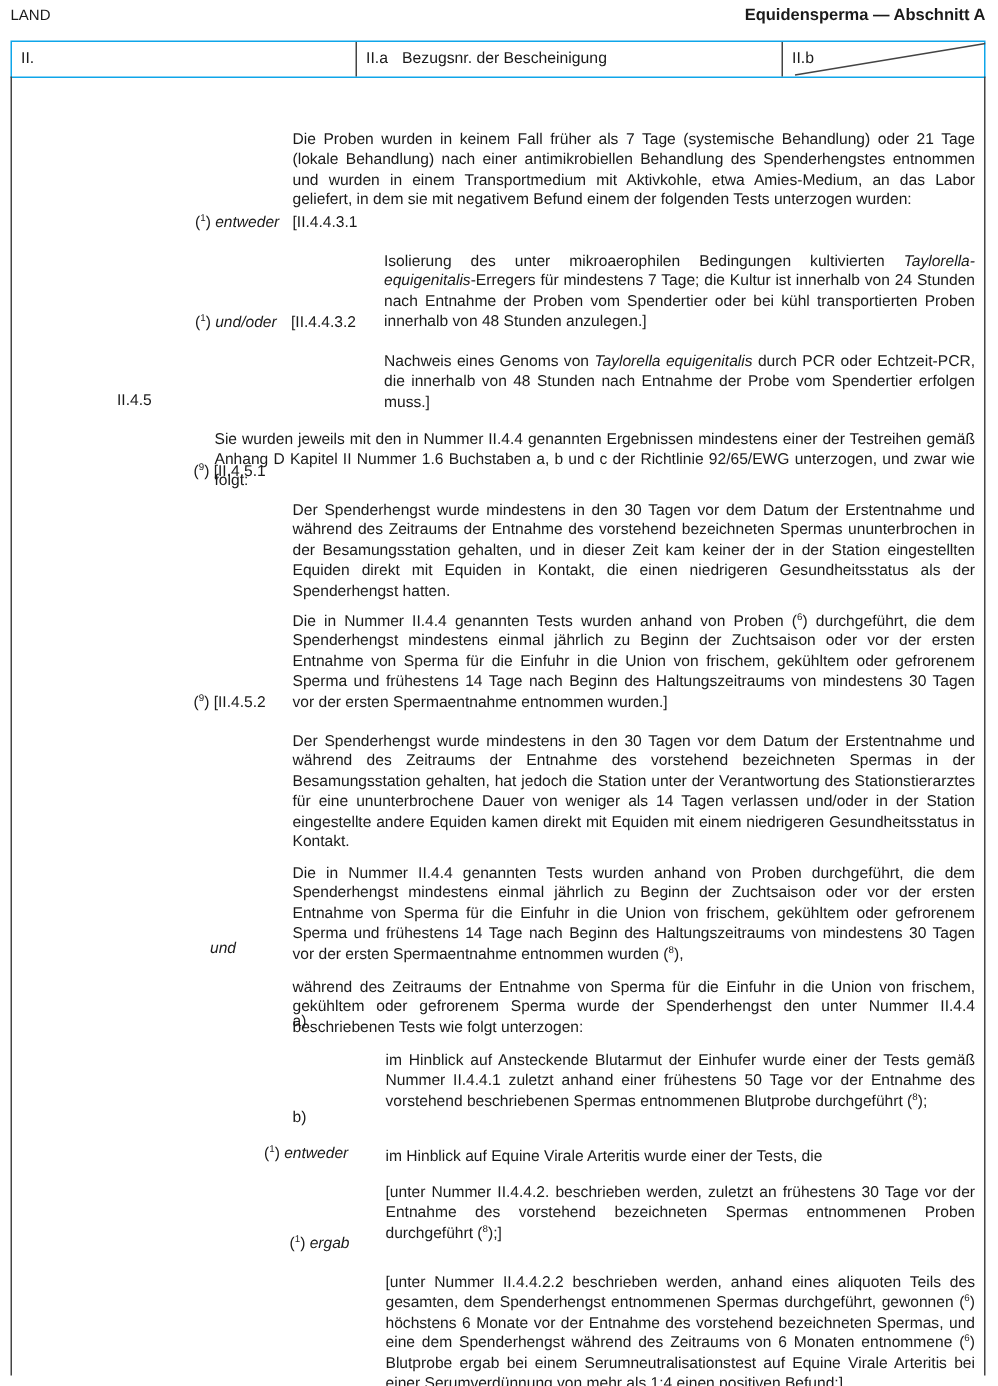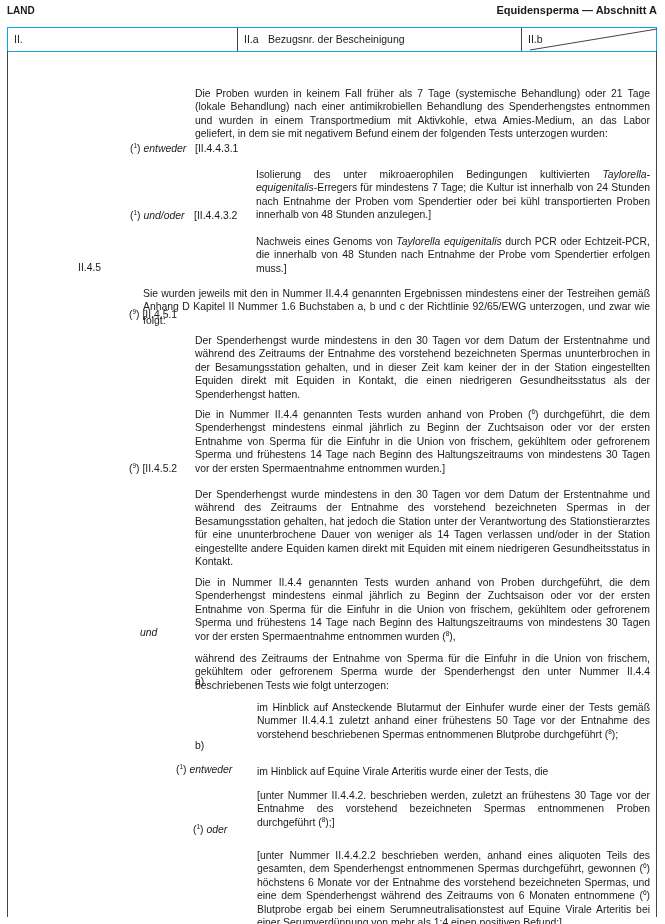--- a/index.html
+++ b/index.html
@@ -1,19 +1,19 @@
 <!DOCTYPE html>
 <html><head>
 <meta charset="utf-8">
 <style>
   html, body { margin:0; padding:0; background:#ffffff; }
   body { width:665px; height:924px; position:relative; overflow:hidden;
          font-family:"Liberation Sans", sans-serif; font-size:10.4px; color:#1a1a1a; line-height:13.4px; }
   .topline { position:absolute; top:4px; left:7px; right:8px; height:14px; }
-  .land { position:absolute; left:0; top:0; font-weight:bold; font-size:10px; }
+  .land { position:absolute; left:0; top:0; font-weight:normal; font-size:10px; }
   .sectitle { position:absolute; right:0; top:0; font-weight:bold; font-size:11px; }
   .hdr { position:absolute; top:27px; left:7px; width:650px; height:25px; border:1px solid #0ea5e9; box-sizing:border-box; }
   .hdr .cell { position:absolute; top:0; height:23px; line-height:23px; font-size:10.5px; }
   .c1 { left:0; width:229px; }
   .c2 { left:229px; width:284px; border-left:1px solid #444; }
   .c3 { left:513px; width:135px; border-left:1px solid #444; }
   .hdr .num { position:absolute; left:6px; }
   .c1 .lbl { position:absolute; left:32px; }
   .c2 .lbl { position:absolute; left:30px; }
   .c3 svg { position:absolute; left:0; top:0; }
@@ -75,14 +75,14 @@
 
 <div class="lab" style="left:195px; top:675px;">a)</div>
 <div class="p" style="left:257px; top:675px; width:393px;"><span>im Hinblick auf Ansteckende Blutarmut der Einhufer wurde einer der Tests gemäß Nummer II.4.4.1 zuletzt anhand einer frühestens 50 Tage vor der Entnahme des vorstehend beschriebenen Spermas entnommenen Blutprobe durchgeführt (</span><sup>8</sup><span>);</span></div>
 
 <div class="lab" style="left:195px; top:739px;">b)</div>
 <div class="p" style="left:257px; top:739px; width:393px;">im Hinblick auf Equine Virale Arteritis wurde einer der Tests, die</div>
 
 <div class="lab" style="left:176px; top:763px;">(<sup>1</sup>) <span class="it">entweder</span></div>
 <div class="p" style="left:257px; top:763px; width:393px;"><span>[unter Nummer II.4.4.2. beschrieben werden, zuletzt an frühestens 30 Tage vor der Entnahme des vorstehend bezeichneten Spermas entnommenen Proben durchgeführt (</span><sup>8</sup><span>);]</span></div>
 
-<div class="lab" style="left:193px; top:823px;">(<sup>1</sup>) <span class="it">oder</span></div>
+<div class="lab" style="left:193px; top:823px;">(<sup>1</sup>) <span class="it">ergab</span></div>
 <div class="p" style="left:257px; top:823px; width:393px;"><span>[unter Nummer II.4.4.2.2 beschrieben werden, anhand eines aliquoten Teils des gesamten, dem Spenderhengst entnommenen Spermas durchgeführt, gewonnen (</span><sup>6</sup><span>) höchstens 6 Monate vor der Entnahme des vorstehend bezeichneten Spermas, und eine dem Spenderhengst während des Zeitraums von 6 Monaten entnommene (</span><sup>6</sup><span>) Blutprobe ergab bei einem Serumneutralisationstest auf Equine Virale Arteritis bei einer Serumverdünnung von mehr als 1:4 einen positiven Befund;]</span></div>
 
 </body></html>

